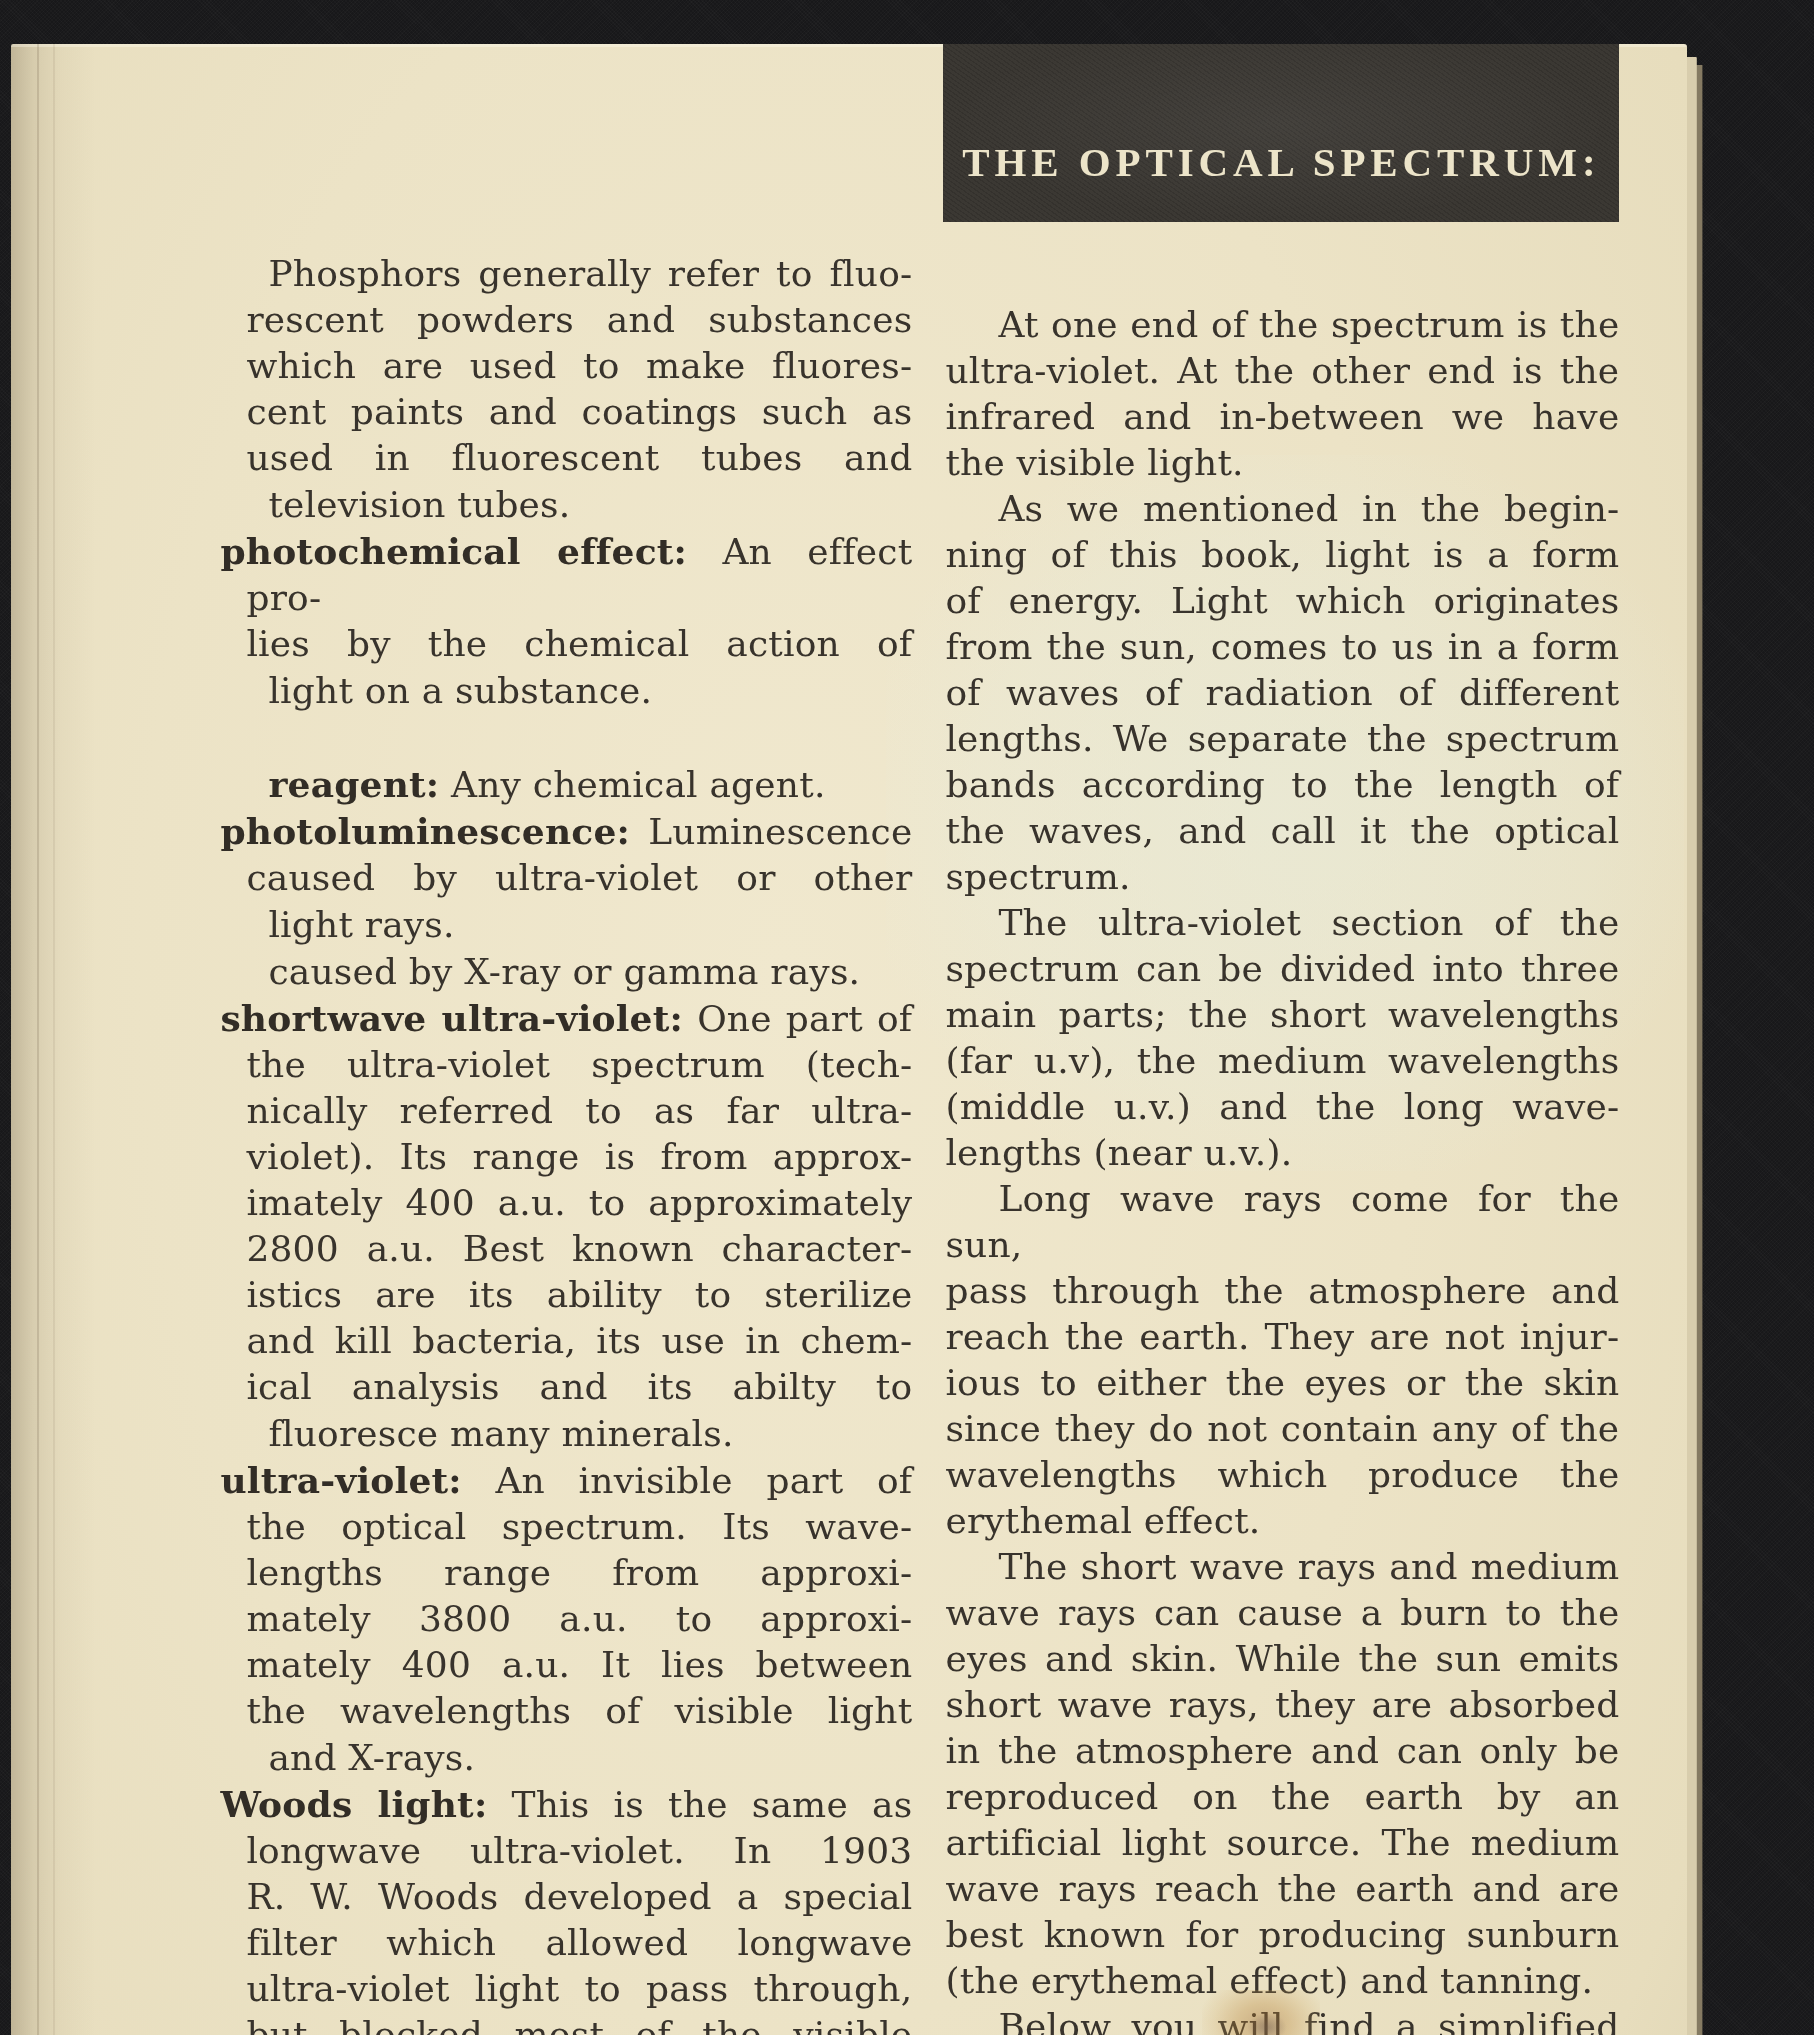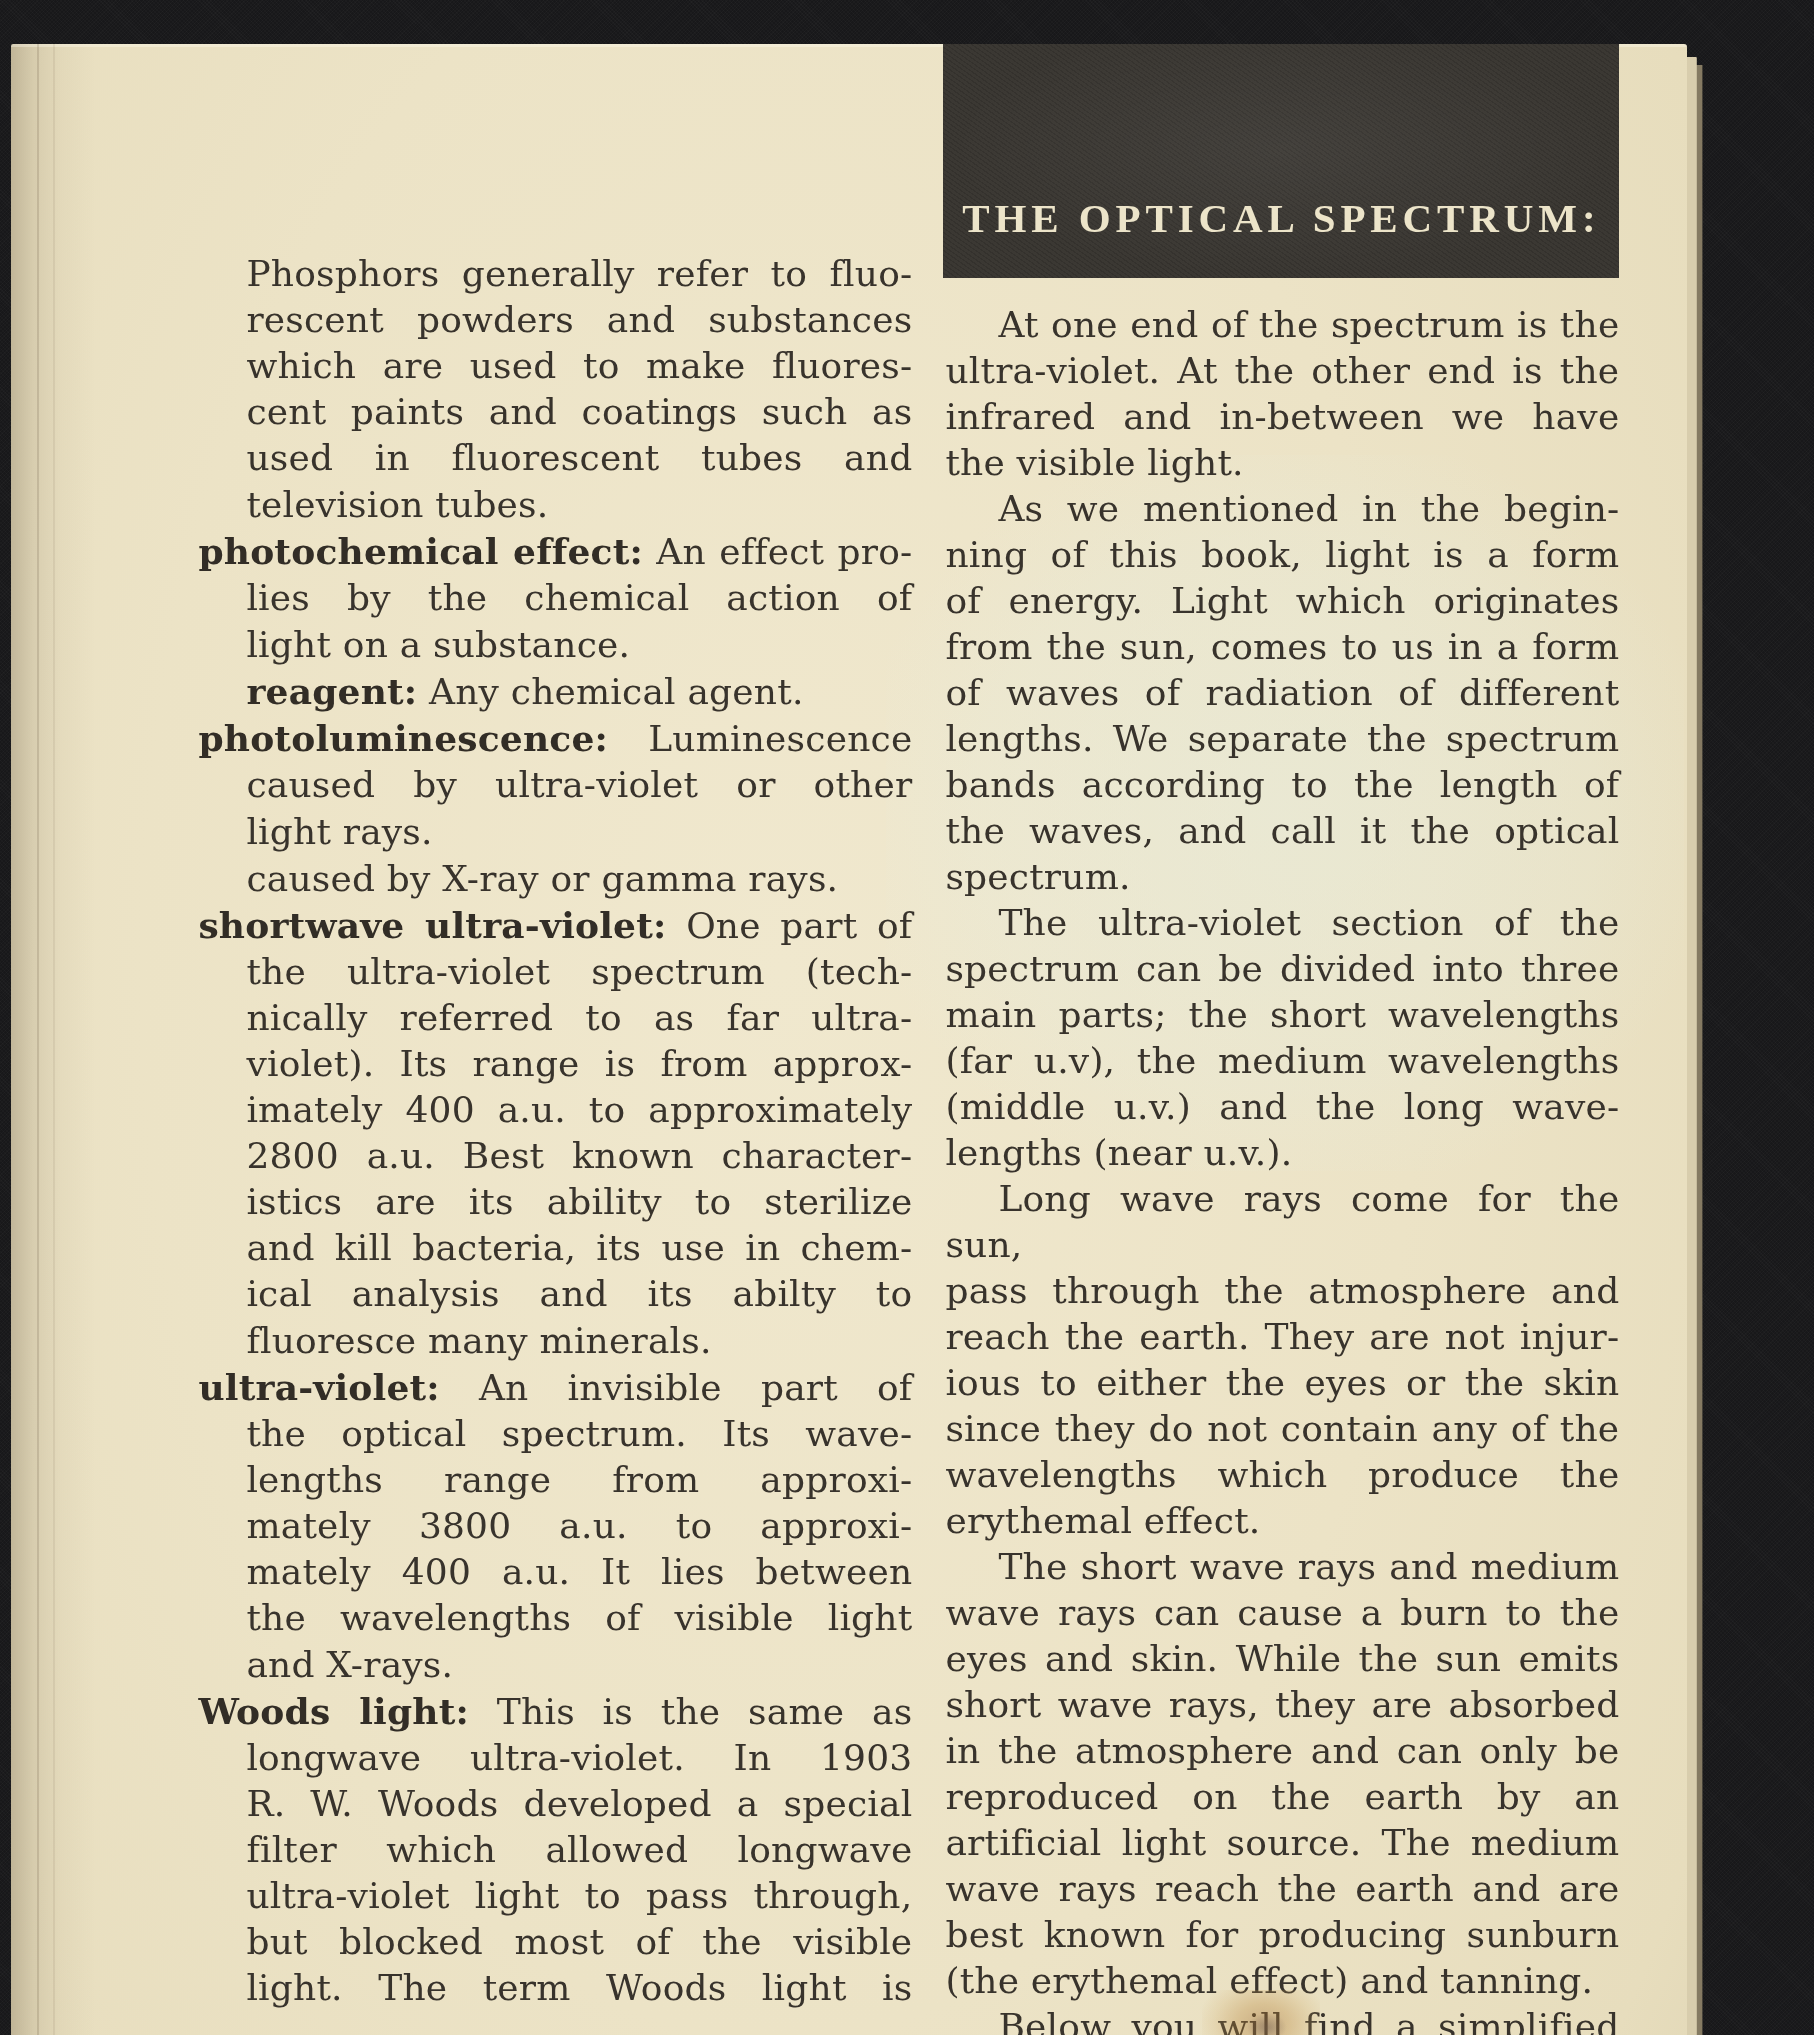--- a/index.html
+++ b/index.html
@@ -17,21 +17,21 @@
       linear-gradient(90deg, rgba(101,86,60,0.30) 0px, rgba(120,104,74,0.16) 22.4px, rgba(140,124,92,0.07) 49px, rgba(0,0,0,0) 85px),
       radial-gradient(ellipse at 46% 38%, #f0e8ce 0%, #ece3c6 50%, #e7ddbd 82%, #ded3b2 97%, #d4c8a6 100%);
     box-shadow: 12.2px 10.6px 0 -2.4px #d8cdad, 19.5px 17px 0 -4.1px #857a62;
   }
   .crease { position:absolute; top:0; bottom:0; width:1.2px; background:rgba(95,80,54,0.18); }
   #ghost {
     position:absolute; left:875px; top:411px; width:798px; height:716px;
     background:radial-gradient(ellipse at 50% 50%, rgba(229,238,226,0.42) 0%, rgba(229,238,226,0.22) 55%, rgba(229,238,226,0) 78%);
   }
   #header-box {
-    position:absolute; left:932px; top:0; width:676px; height:234px;
+    position:absolute; left:932px; top:0; width:676px; height:178px;
     background-color:#3b3833;
     background-image:
       radial-gradient(ellipse at 50% 45%, rgba(255,255,255,0.05) 0%, rgba(0,0,0,0) 70%),
       repeating-linear-gradient(35deg, rgba(0,0,0,0.12) 0 1.2px, rgba(0,0,0,0) 1.2px 3.7px);
   }
   #page-title {
     position:absolute; left:0; right:0; bottom:36px; text-align:center;
     font-family:"Liberation Serif", serif; font-weight:700; font-size:41px;
     letter-spacing:4.9px; color:#ece4c9; white-space:nowrap;
   }
@@ -41,21 +41,21 @@
     font-size:36px; line-height:46px; letter-spacing:0.2px;
   }
   #glossary-col { left:187px; top:206px; width:714px; }
   #article-col  { left:934px; top:258px; width:674px; }
   .jbody, .jlast { white-space:pre-line; text-align:justify; }
   .jbody { text-align-last:justify; }
   .jlast { text-align-last:left; }
   .entry .jbody, .entry .jlast { padding-left:48px; }
   .entry .jbody { text-indent:-48px; }
   .entry:first-child .jbody { text-indent:0; }
-  .term { font-weight:700; color:#322d26; }
+  .term { font-weight:700; color:#322d26;margin-left:22px; }
   .para .jbody { text-indent:53px; }
   .para .jlast { text-indent:0; }
   #stain {
     position:absolute; left:1191px; top:1946px; width:118px; height:81px;
     background:radial-gradient(ellipse at 52% 42%, rgba(158,104,42,0.42) 0%, rgba(184,133,58,0.34) 30%, rgba(203,162,92,0.18) 56%, rgba(203,162,92,0) 76%);
     pointer-events:none;
   }
   #stain-core {
     position:absolute; left:38%; top:28%; width:34%; height:36%;
     background:radial-gradient(ellipse, rgba(110,92,80,0.45) 0%, rgba(110,92,80,0) 70%);

